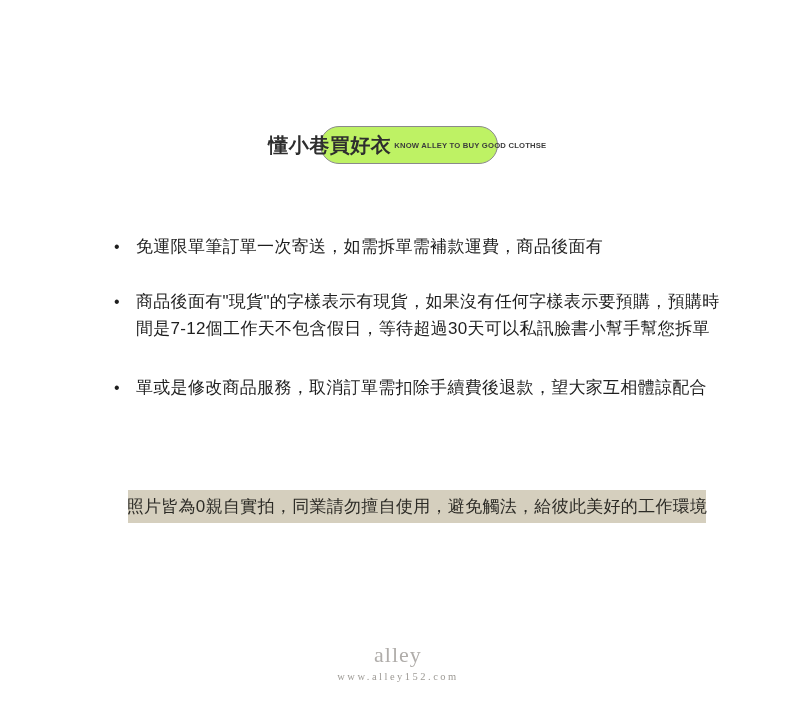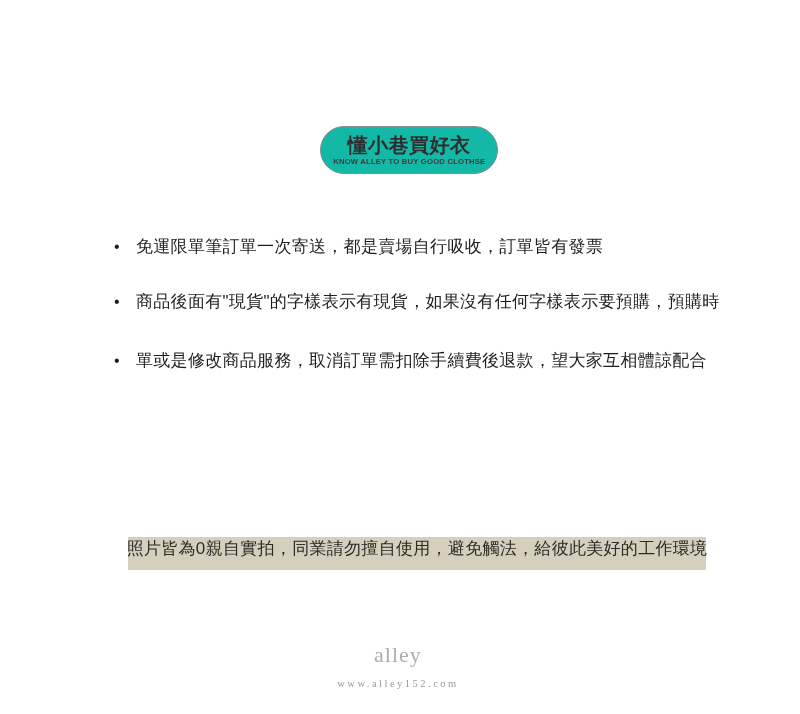--- a/index.html
+++ b/index.html
@@ -12,26 +12,26 @@
     color: #1e1e1e;
     overflow: hidden;
   }
 
   
   .logo-pill {
     position: absolute;
     left: 320px;
     top: 126px;
     width: 178px;
-    height: 48px;
+    height: 38px;
     border: 1.5px solid #8a8a8a;
     border-radius: 25px;
-    background: #14b8a6;
+    background: #bef264;
     display: flex;
-    flex-direction: column;
+    flex-direction: row;
     align-items: center;
     justify-content: center;
     text-align: center;
   }
   .logo-title {
     font-size: 20px;
     font-weight: 600;
     letter-spacing: 0.5px;
     color: #2e2e2e;
     line-height: 22px;
@@ -79,22 +79,22 @@
   .policy-text .line { white-space: nowrap; }
 
   
   .notice-box {
     position: absolute;
     left: 128px;
     top: 490px;
     width: 578px;
     height: 33px;
     display: flex;
+    align-items: center;
     justify-content: center;
-    margin-top: 47px;
   }
   .notice-text {
     font-size: 17px;
     letter-spacing: 0.3px;
     color: #2c2b26;
     white-space: nowrap;
   }
 
   
   .footer {
@@ -110,44 +110,45 @@
     letter-spacing: 1px;
     color: #b0adaa;
     line-height: 26px;
   }
   .footer-site {
     font-family: "Liberation Serif", "DejaVu Serif", serif;
     font-size: 10.5px;
     letter-spacing: 2.5px;
     color: #9d9a95;
     line-height: 14px;
-    margin-top: 9px;
+    margin-top: 2px;
   }
 </style>
 </head>
 <body>
 
 <div class="logo-pill" style="border-color: rgb(138, 138, 138);">
   <div class="logo-title">懂小巷買好衣</div>
   <div class="logo-subtitle">KNOW ALLEY TO BUY GOOD CLOTHSE</div>
 </div>
 
 <div class="policy-list">
 
   <div class="policy-item">
     <div class="bullet">•</div>
     <div class="policy-text">
-      <div class="line">免運限單筆訂單一次寄送，都是賣場自行吸收，訂單皆有發票</div>
+      <div class="line">免運限單筆訂單一次寄送，如需拆單需補款運費，商品後面有</div>
     </div>
   </div>
 
   <div class="policy-item">
     <div class="bullet">•</div>
     <div class="policy-text">
       <div class="line">商品後面有"現貨"的字樣表示有現貨，如果沒有任何字樣表示要預購，預購時</div>
+      <div class="line">間是7-12個工作天不包含假日，等待超過30天可以私訊臉書小幫手幫您拆單</div>
     </div>
   </div>
 
   <div class="policy-item gap-large">
     <div class="bullet">•</div>
     <div class="policy-text">
       <div class="line">單或是修改商品服務，取消訂單需扣除手續費後退款，望大家互相體諒配合</div>
     </div>
   </div>
 

